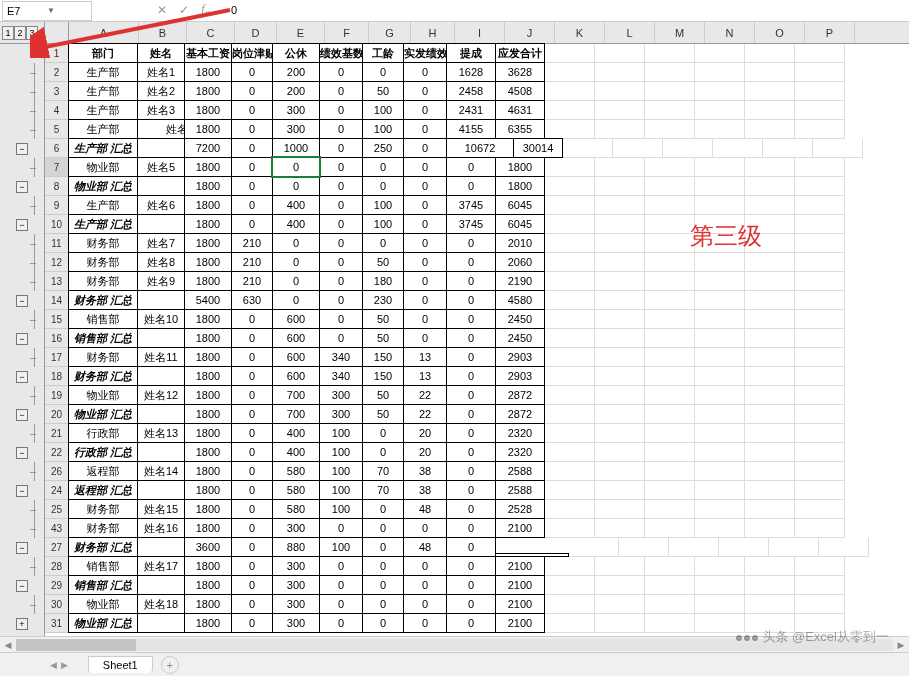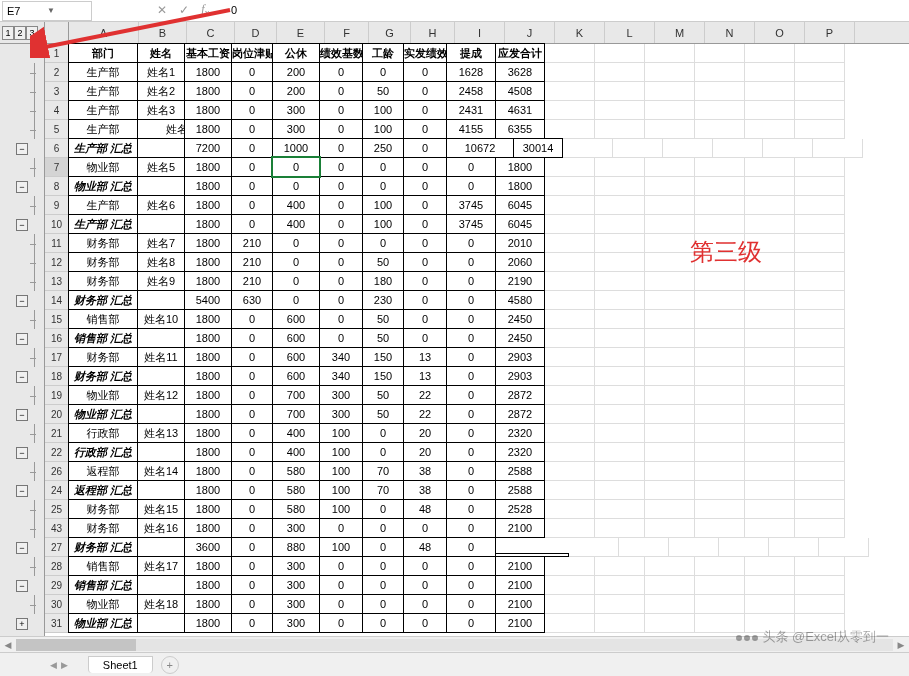--- a/index.html
+++ b/index.html
@@ -44,21 +44,21 @@
 .cell.active { outline: 2px solid #1a7f37; outline-offset: -1px; z-index: 5; }
 
 
 .tabs { position: absolute; bottom: 0; left: 0; right: 0; height: 24px; border-top: 1px solid #ccc; background: #f0f0f0; display: flex; align-items: center; padding-left: 50px; }
 .tabs .nav { display: flex; gap: 4px; color: #999; font-size: 9px; margin-right: 20px; }
 .tab { background: #fff; border: 1px solid #ccc; border-bottom: none; padding: 2px 14px; font-size: 11px; border-radius: 0 0 4px 4px; }
 .addtab { width: 18px; height: 18px; border: 1px solid #ccc; border-radius: 50%; margin-left: 8px; text-align: center; line-height: 16px; color: #888; font-size: 11px; }
 
 
 .arrow { position: absolute; top: 8px; left: 30px; z-index: 100; pointer-events: none; }
-.annot { position: absolute; top: 236px; left: 690px; color: #e03131; font-size: 24px; font-family: SimSun, serif; pointer-events: none; z-index: 50; }
+.annot { position: absolute; top: 220px; left: 690px; color: #e03131; font-size: 24px; font-family: SimSun, serif; pointer-events: none; z-index: 50; }
 
 
 .wm { position: absolute; bottom: 30px; right: 20px; color: rgba(0,0,0,.35); font-size: 13px; z-index: 60; }
 .wm .dot { display:inline-block;width:6px;height:6px;border-radius:50%;background:rgba(0,0,0,.35);margin:0 1px;vertical-align:middle;}
 
 
 .hscroll { position:absolute; bottom:24px; left:0; right:0; height:16px; background:#f0f0f0; border-top:1px solid #ccc; display:flex; align-items:center;}
 .hscroll .arr{ width:16px; text-align:center; color:#888; font-size:9px;}
 .hscroll .track{ flex:1; height:12px; background:#e4e4e4; position:relative;}
 .hscroll .thumb{ position:absolute; left:0; width:120px; top:0; bottom:0; background:#c4c4c4;}

